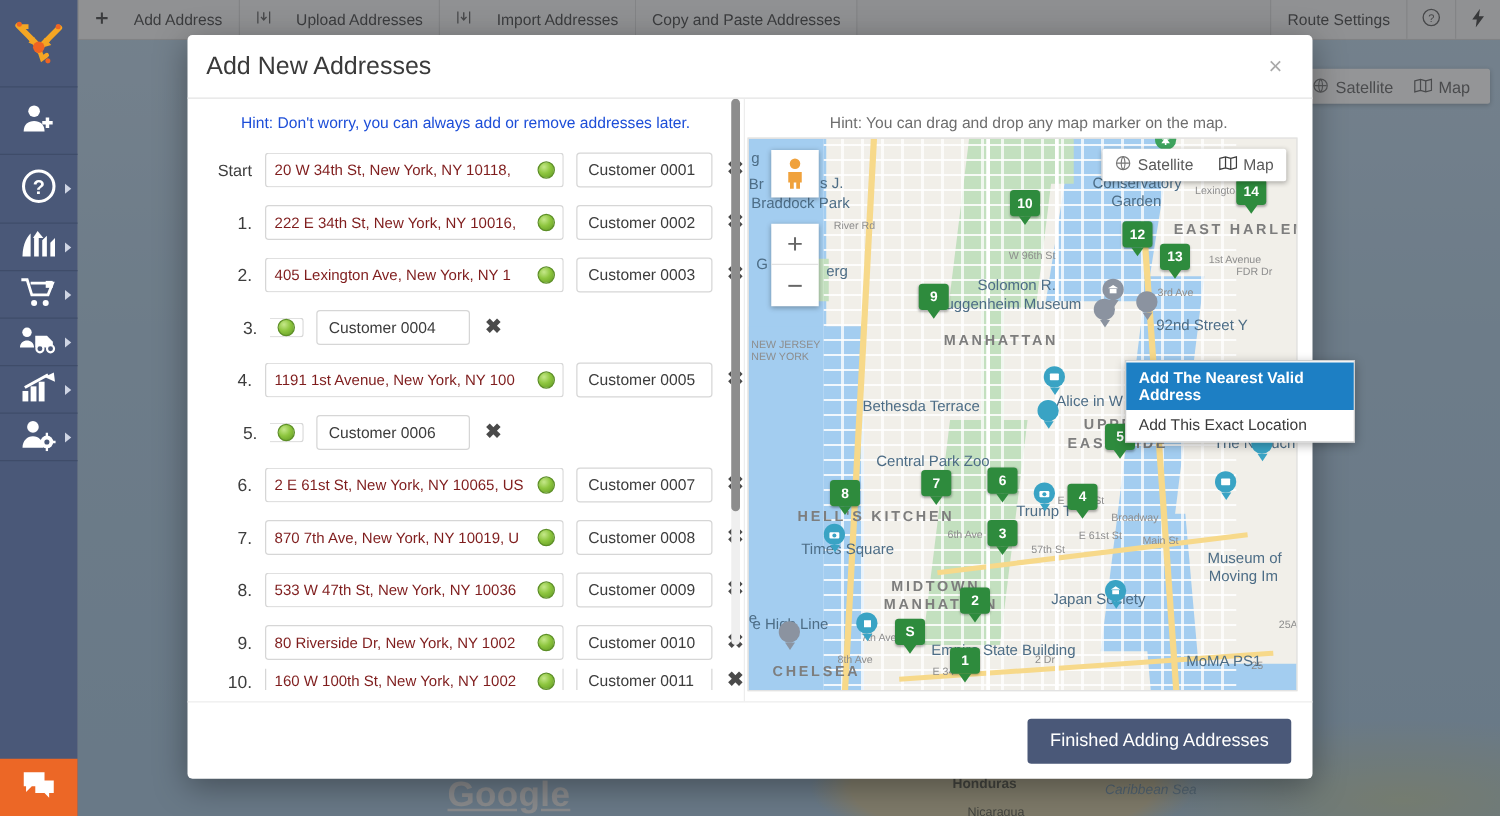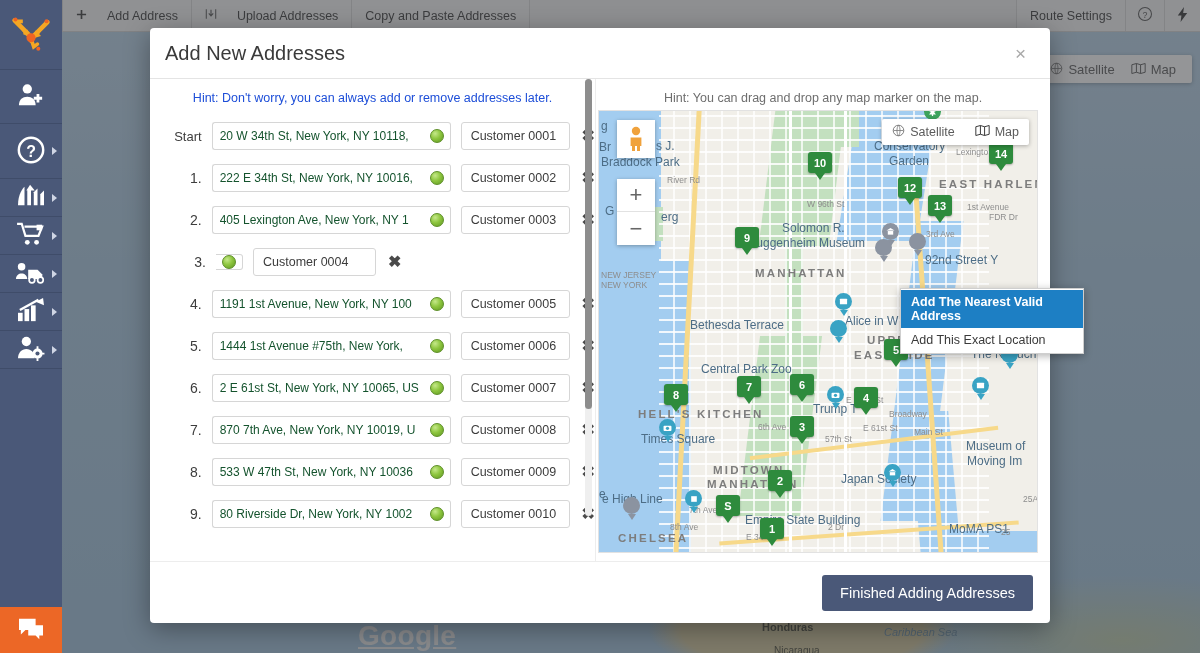--- a/index.html
+++ b/index.html
@@ -131,21 +131,21 @@
   }
   .row-num {
     width: 42px; text-align: right; padding-right: 10px;
     font-size: 14px; color: #3d3d3d;
   }
   .row-num.start { font-size: 13px; }
   .addr-wrap { position: relative; display: flex; align-items: stretch; }
   .addr-input {
     width: 212px; height: 28px; border: 1px solid #d6d6d6; border-right: none;
     border-radius: 3px 0 0 3px; background: #fff;
-    font-size: 12px; color: #14532d; padding: 0 7px;
+    font-size: 12px; color: #7f1d1d; padding: 0 7px;
     display: flex; align-items: center; overflow: hidden; white-space: nowrap;
   }
   .addr-status {
     width: 27px; border: 1px solid #d6d6d6; border-left: none;
     border-radius: 0 3px 3px 0; background: #fff;
     display: flex; align-items: center; justify-content: center;
   }
   .dot-green {
     width: 14px; height: 14px; border-radius: 50%;
     background: radial-gradient(circle at 35% 30%, #c5e88a 0%, #8ec63f 45%, #5f9722 100%);
@@ -317,20 +317,29 @@
       <div class="tb-btn">
         <span class="ico">
           <svg width="12" height="12" viewBox="0 0 14 14">
               <path d="M1.5 1.5v11M12.5 1.5v11" stroke="#555" stroke-width="1.2"></path>
               <path d="M7 2v7M4.4 6.4L7 9.2l2.6-2.8" fill="none" stroke="#555" stroke-width="1.3"></path>
             </svg>
         </span>
         <span>Upload Addresses</span>
       </div>
       <div class="tb-btn">
+        <span class="ico">
+          <svg width="12" height="12" viewBox="0 0 14 14">
+              <path d="M1.5 1.5v11M12.5 1.5v11" stroke="#555" stroke-width="1.2"></path>
+              <path d="M7 2v7M4.4 6.4L7 9.2l2.6-2.8" fill="none" stroke="#555" stroke-width="1.3"></path>
+            </svg>
+        </span>
+        <span>Import Addresses</span>
+      </div>
+      <div class="tb-btn">
         <span>Copy and Paste Addresses</span>
       </div>
     </div>
     <div class="tb-spacer"></div>
     <div class="tb-right">
       <div class="tb-btn">
         <span>Route Settings</span>
       </div>
       <div class="tb-btn icononly">
         <span class="ico">
@@ -524,21 +533,20 @@
                 <div class="addr-status">
                   <span class="dot-green"></span>
                 </div>
               </div>
               <div class="cust-input">Customer 0005</div>
               <div class="row-del">✖</div>
             </div>
             <div class="row">
               <div class="row-num">5.</div>
               <div class="addr-wrap">
-                <div class="addr-input">1444 1st Avenue #75th, New York,</div>
                 <div class="addr-status">
                   <span class="dot-green"></span>
                 </div>
               </div>
               <div class="cust-input">Customer 0006</div>
               <div class="row-del">✖</div>
             </div>
             <div class="row">
               <div class="row-num">6.</div>
               <div class="addr-wrap">
@@ -574,20 +582,31 @@
             </div>
             <div class="row">
               <div class="row-num">9.</div>
               <div class="addr-wrap">
                 <div class="addr-input">80 Riverside Dr, New York, NY 1002</div>
                 <div class="addr-status">
                   <span class="dot-green"></span>
                 </div>
               </div>
               <div class="cust-input">Customer 0010</div>
+              <div class="row-del">✖</div>
+            </div>
+            <div class="row clipped">
+              <div class="row-num">10.</div>
+              <div class="addr-wrap">
+                <div class="addr-input">160 W 100th St, New York, NY 1002</div>
+                <div class="addr-status">
+                  <span class="dot-green"></span>
+                </div>
+              </div>
+              <div class="cust-input">Customer 0011</div>
               <div class="row-del">✖</div>
             </div>
           </div>
         <div class="lscroll">
           <div class="lscroll-thumb"></div>
         </div>
       </div>
 
       <div class="pane-right">
         <div class="hint-right">Hint: You can drag and drop any map marker on the map.</div>

